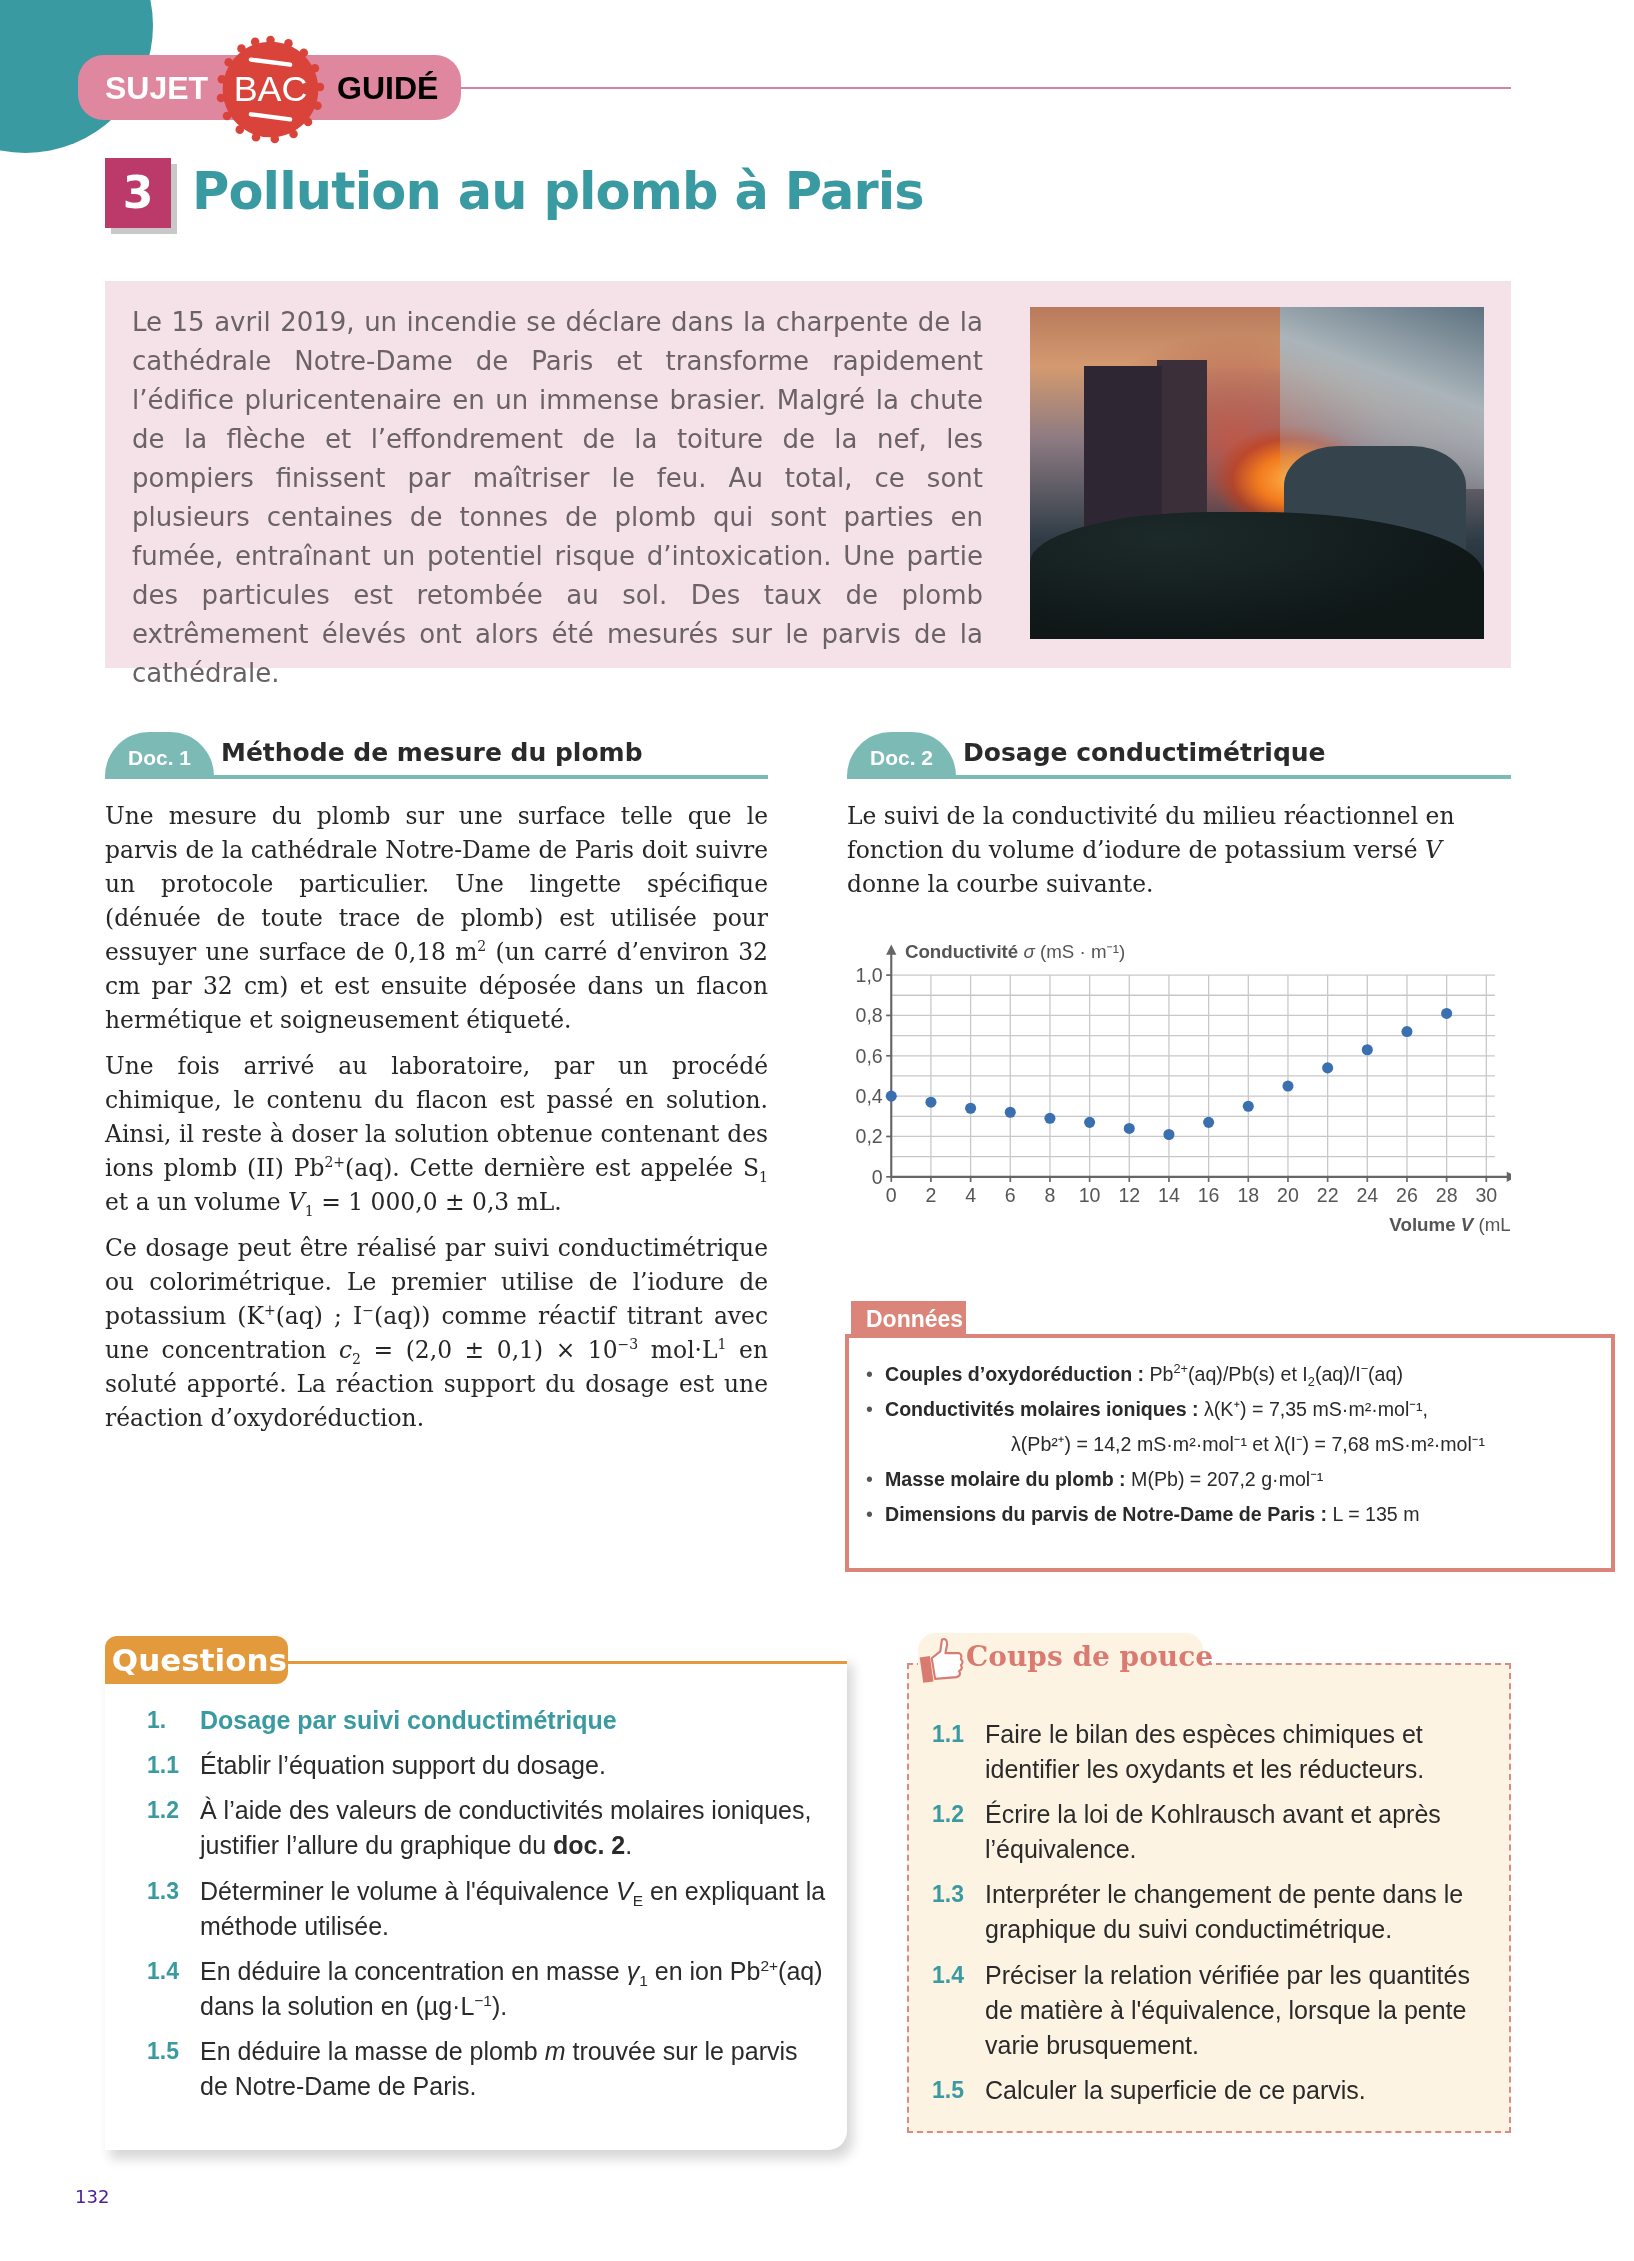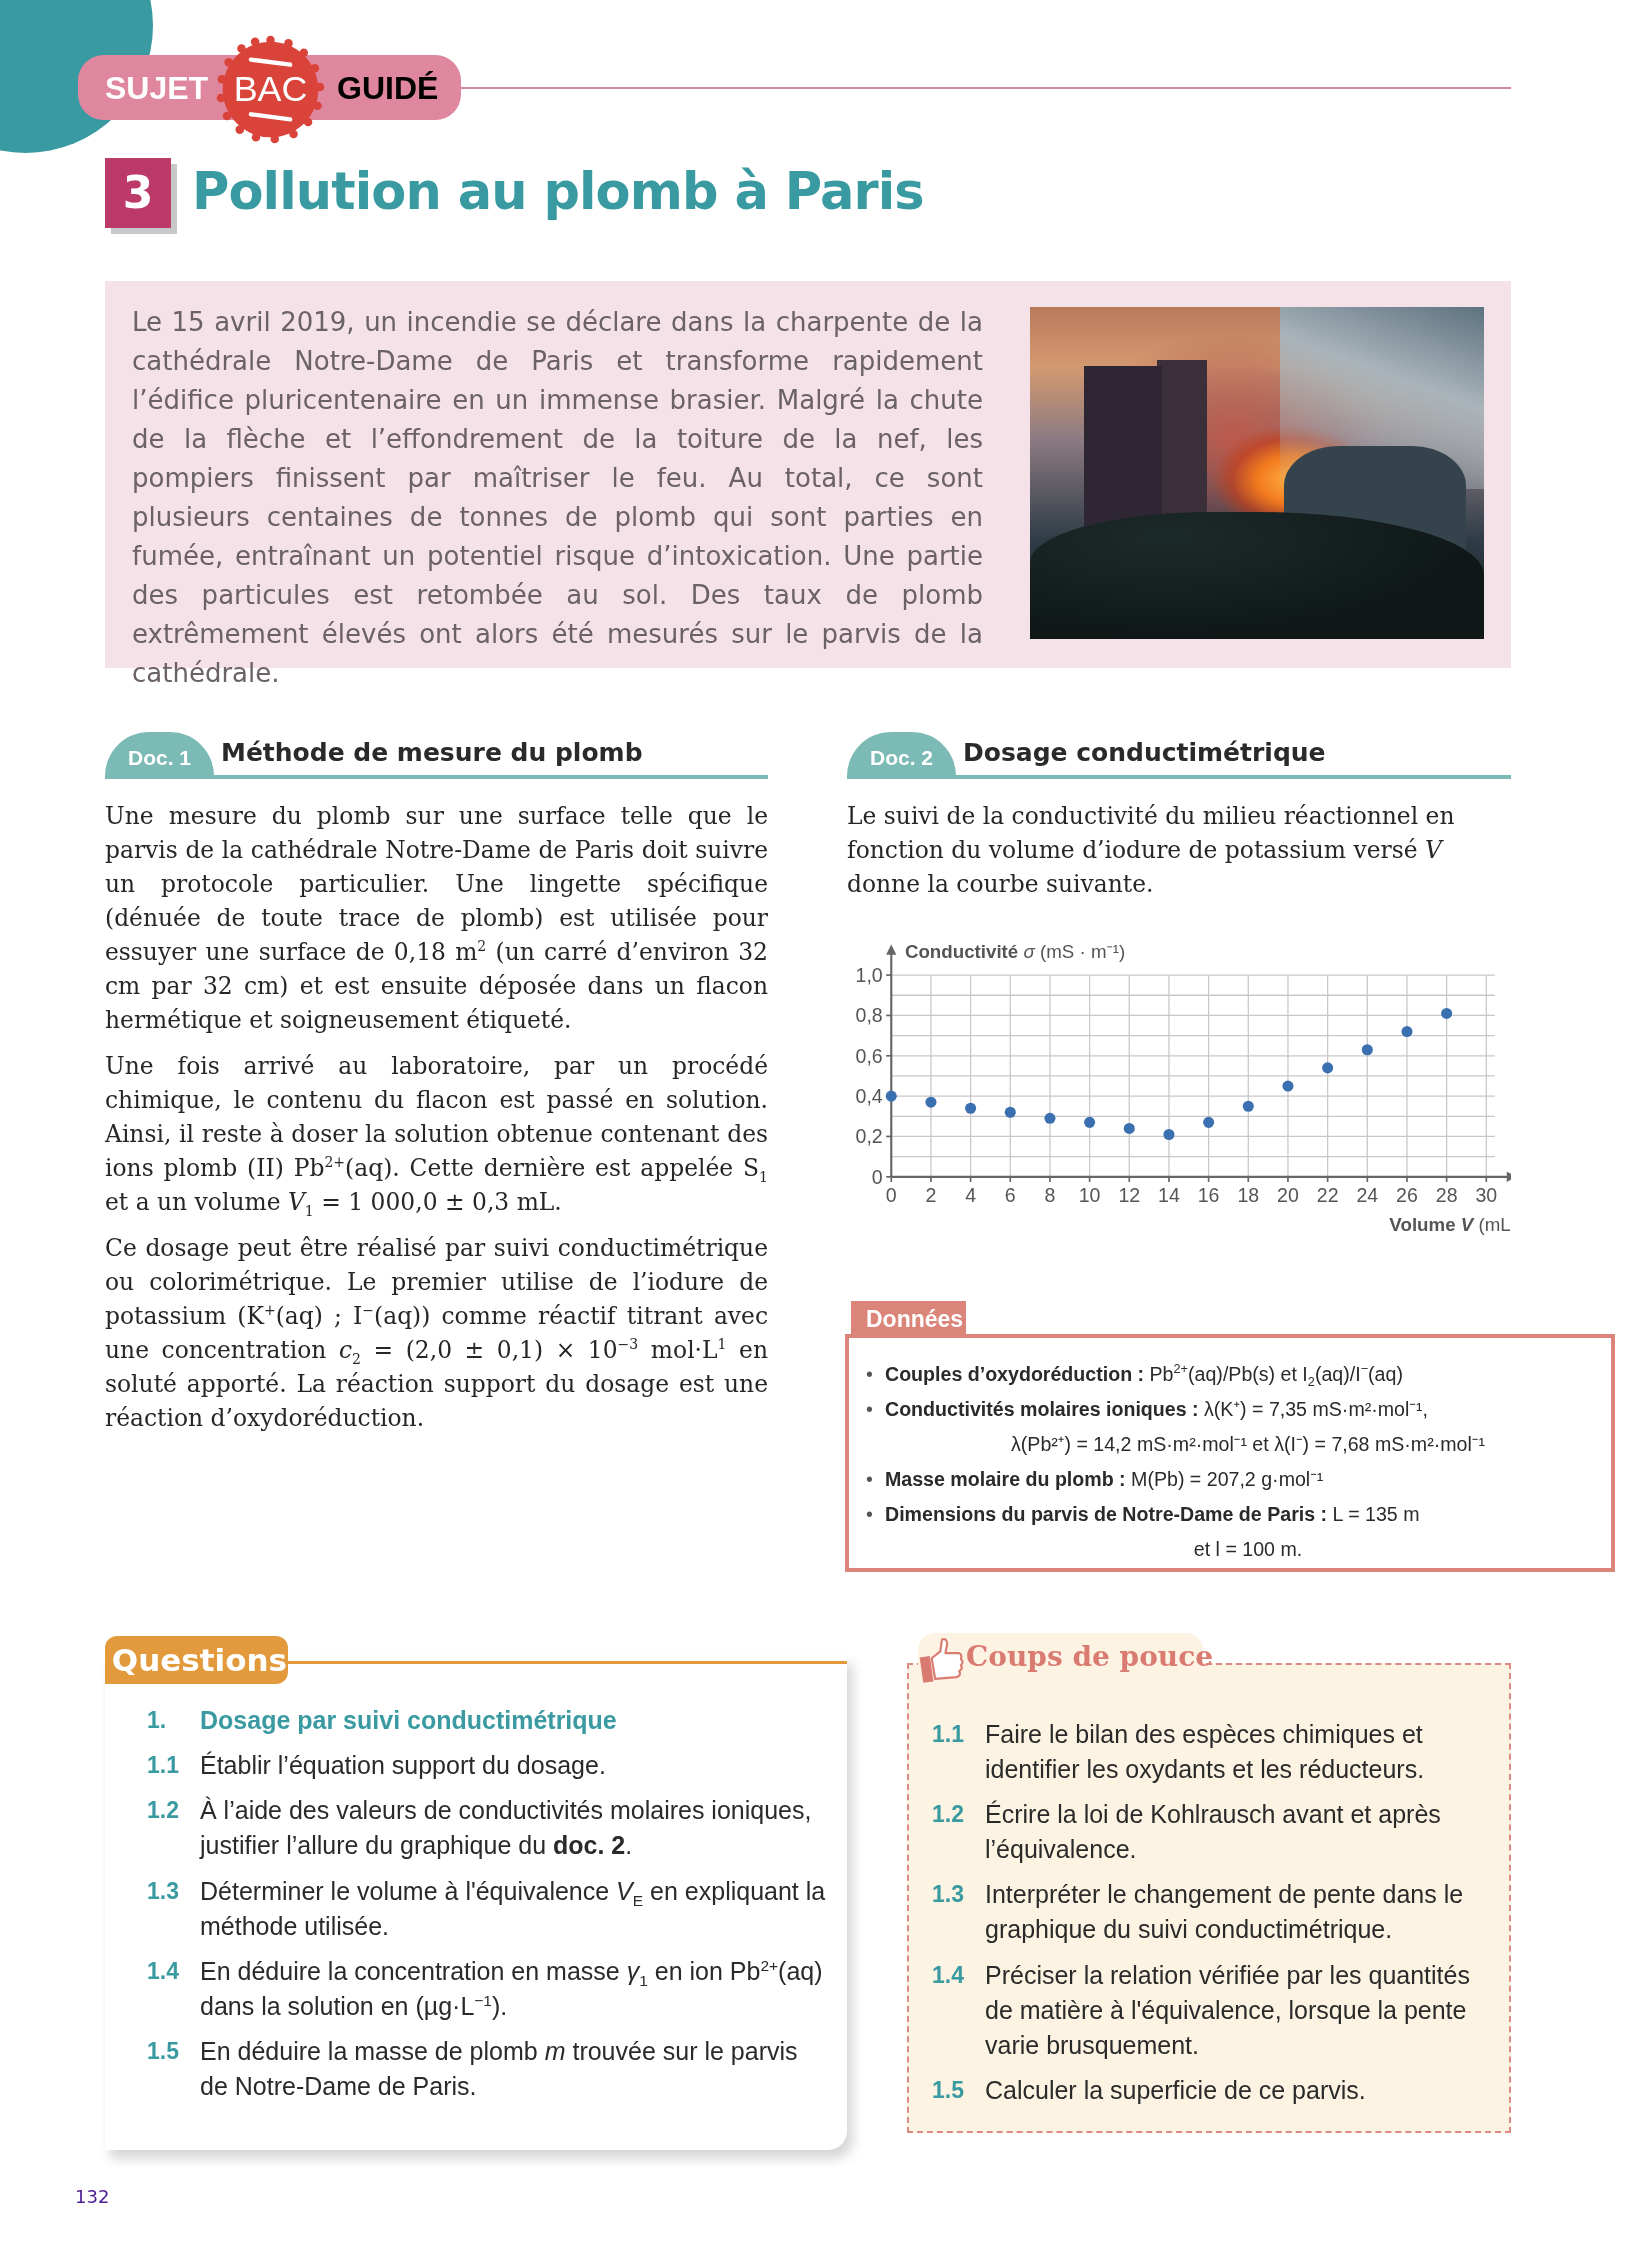--- a/index.html
+++ b/index.html
@@ -253,21 +253,20 @@
   <div class="row">
     <span class="bullet">•</span><b>Conductivités molaires ioniques : </b><span>λ(K⁺) = 7,35 mS·m²·mol⁻¹,</span>
   </div>
   <div class="row indent"><span>λ(Pb²⁺) = 14,2 mS·m²·mol⁻¹ et λ(I⁻) = 7,68 mS·m²·mol⁻¹</span></div>
   <div class="row">
     <span class="bullet">•</span><b>Masse molaire du plomb : </b><span>M(Pb) = 207,2 g·mol⁻¹</span>
   </div>
   <div class="row">
     <span class="bullet">•</span><b>Dimensions du parvis de Notre-Dame de Paris : </b><span>L = 135 m</span>
   </div>
-  <div class="row indent"><span>et l = 100 m.</span></div>
 </div>
 
 <div class="questions-card"></div>
 <div class="questions-line"></div>
 <div class="questions-tab">Questions</div>
 <div class="qlist">
   <div class="qitem heading">
     <span class="num">1.</span><span class="label">Dosage par suivi conductimétrique</span>
   </div>
   <div class="qitem">

